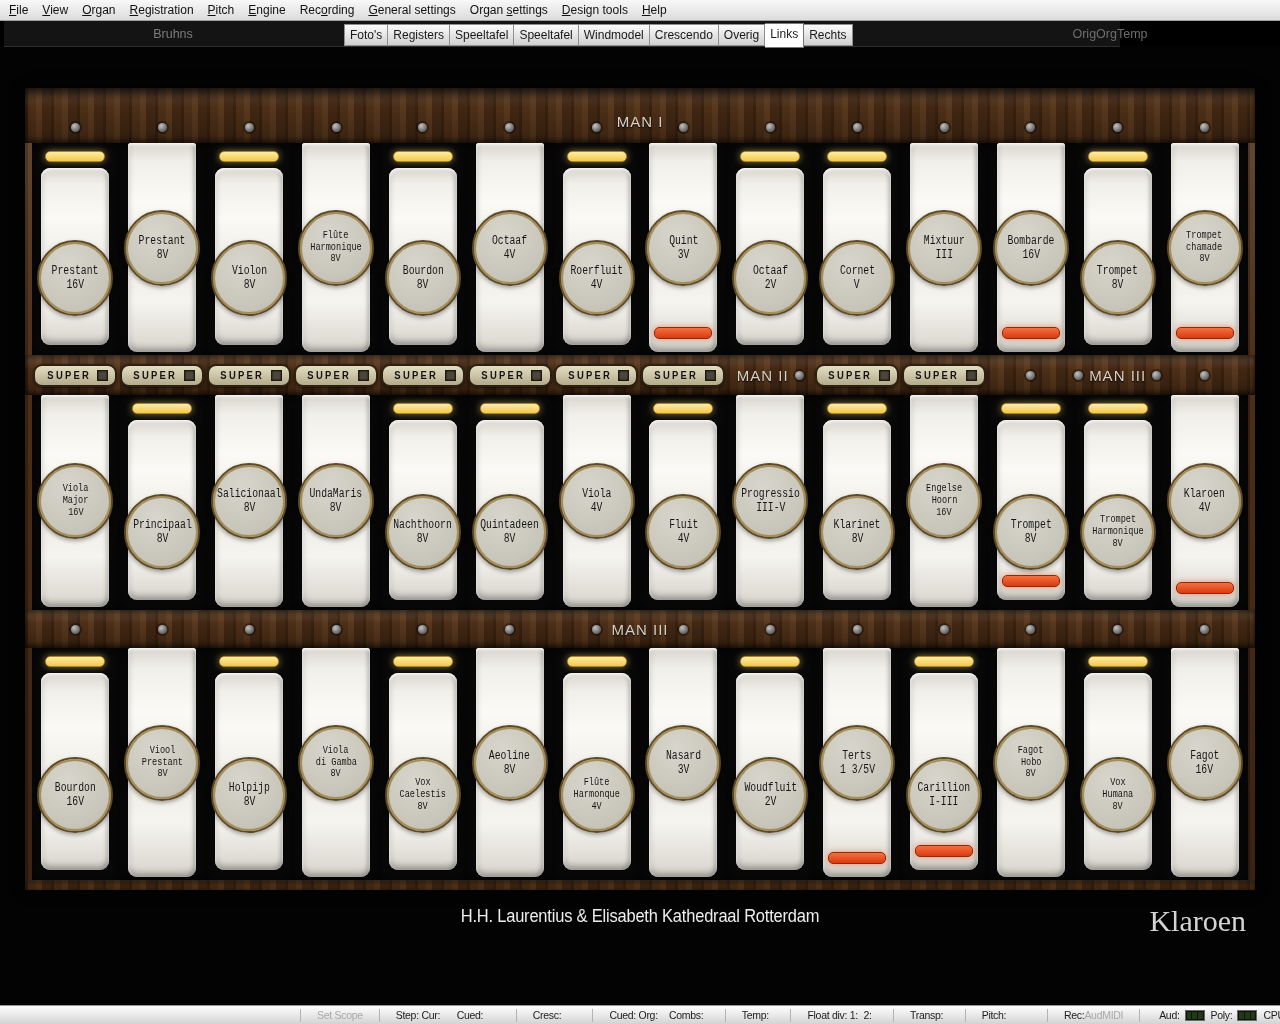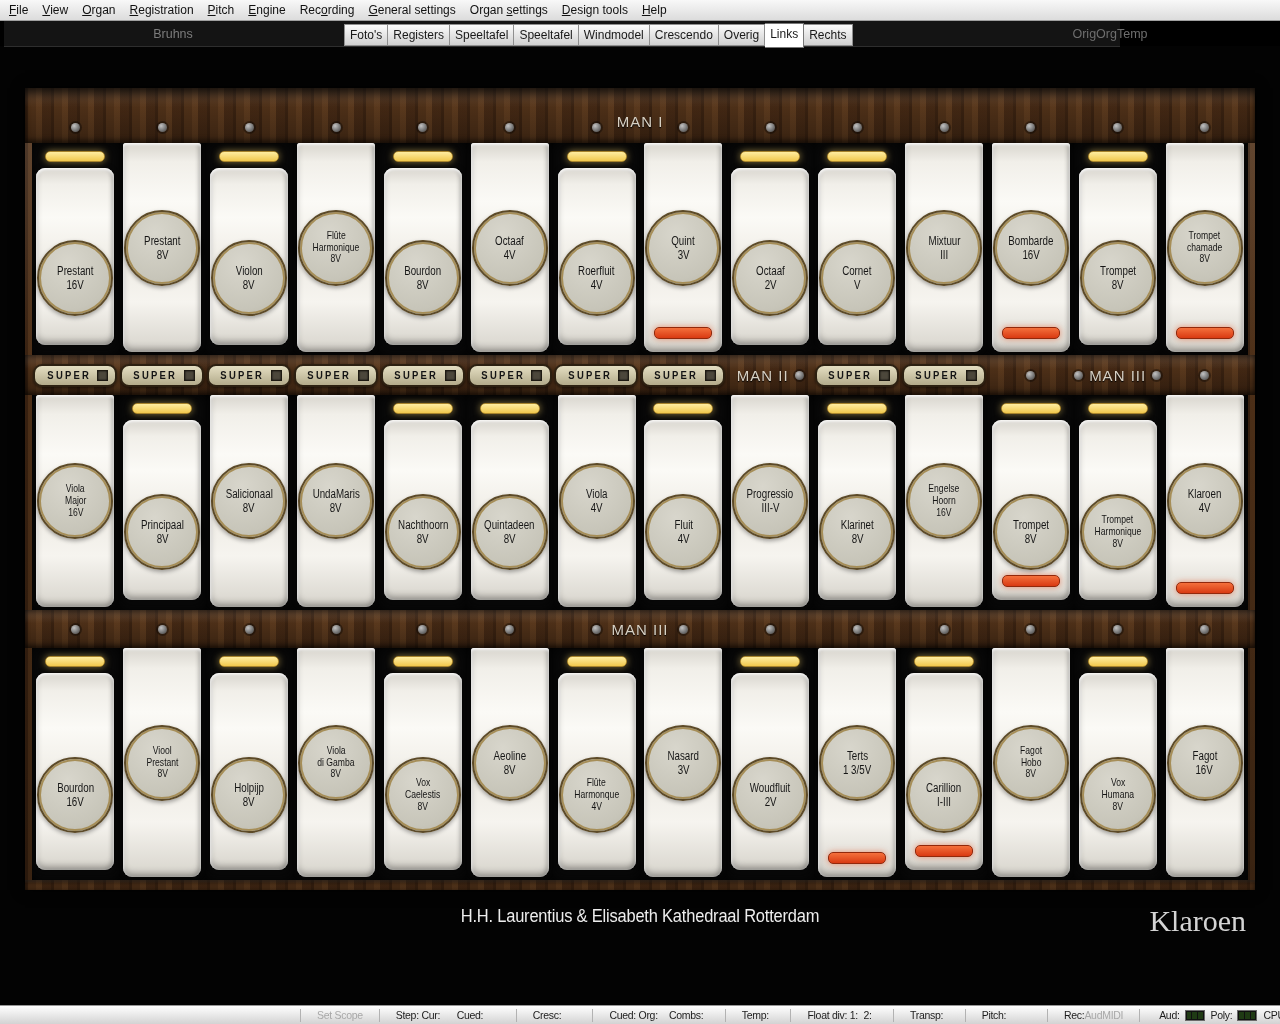--- a/index.html
+++ b/index.html
@@ -60,25 +60,26 @@
   .row2 { height:215px; }
   .row3 { height:232px; }
   .stop { flex:1 1 0; position:relative; background:#0a0a0a; overflow:hidden; box-shadow:inset 0 0 14px rgba(0,0,0,0.9); }
   .toplight {
     position:absolute; top:8px; left:50%; transform:translateX(-50%);
     width:58px; height:9px; border-radius:5px;
     background:linear-gradient(#ffeda0,#f1c84d); border:1px solid #a8842c;
     box-shadow:0 0 7px rgba(255,219,110,0.5); z-index:2;
   }
   .rocker {
-    position:absolute; left:50%; transform:translateX(-50%); width:78px; border-radius:9px;
+    position:absolute; left:50%; transform:translateX(-50%); width:68px; border-radius:9px;
     background:linear-gradient(180deg,#d8d5ce 0%,#f1efe9 9%,#fbfaf6 28%,#eeebe4 55%,#f6f4ef 76%,#d7d4cc 100%);
     box-shadow:inset 0 2px 3px rgba(255,255,255,0.9), inset 0 -4px 6px rgba(0,0,0,0.28),
                inset 2px 0 3px rgba(255,255,255,0.45), inset -2px 0 4px rgba(0,0,0,0.18),
                0 0 5px rgba(0,0,0,0.7);
+    font-family:Liberation Mono, monospace;
   }
   .stop.lit .rocker { top:25px; bottom:10px; }
   .stop.raised .rocker { top:0; bottom:3px; border-top-left-radius:3px; border-top-right-radius:3px; }
   .circle {
     position:absolute; left:50%; top:62%; transform:translate(-50%,-50%);
     width:72px; height:72px; border-radius:50%;
     background:radial-gradient(circle at 40% 30%, #d8d6cc, #c7c5b9 68%, #b7b4a6);
     border:2px solid #5c4a28;
     box-shadow:inset 0 0 0 2px #a68e58, 0 2px 4px rgba(0,0,0,0.35);
     display:flex; flex-direction:column; align-items:center; justify-content:center;

